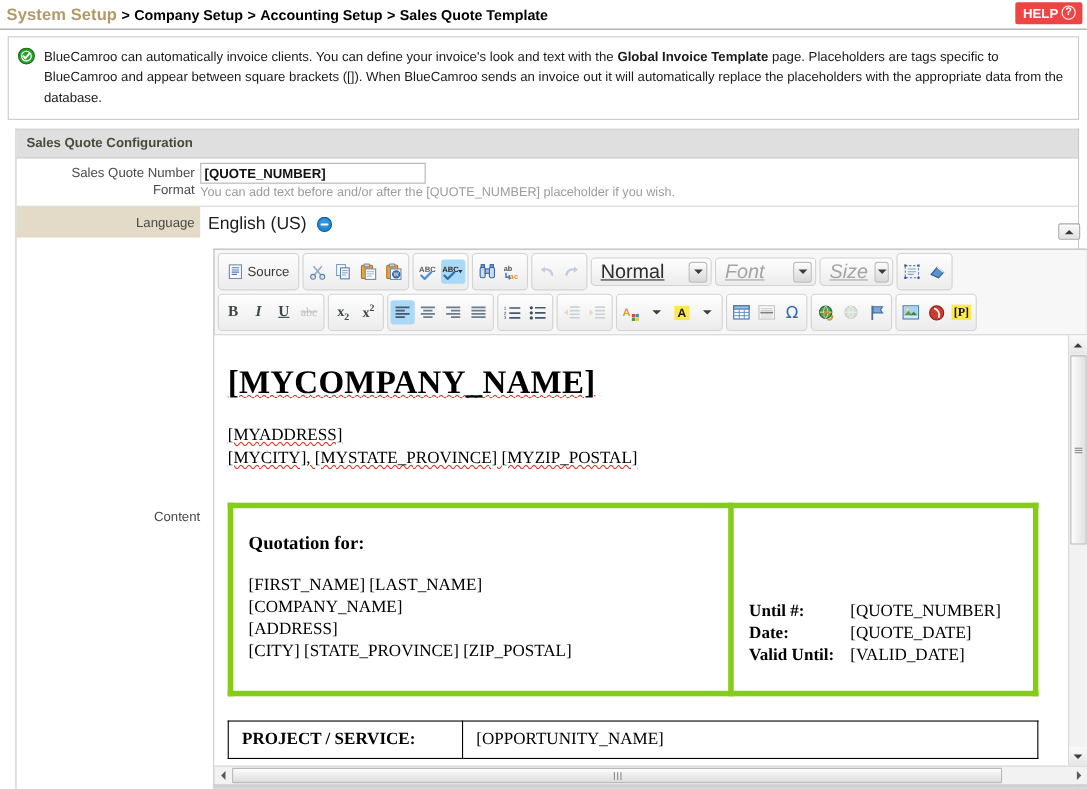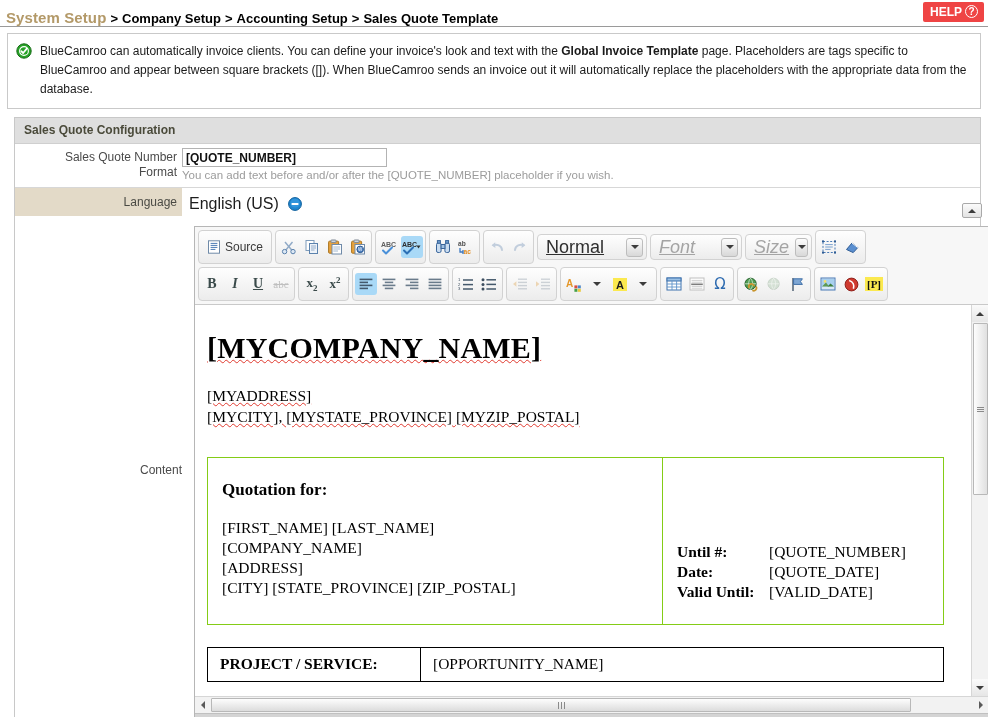--- a/index.html
+++ b/index.html
@@ -12,21 +12,21 @@
     background: #ffffff;
     overflow: hidden;
   }
 
   
   #breadcrumb-bar {
     height: 27px;
     background: #ffffff;
     border-bottom: 1px solid #9a9a9a;
     display: flex;
-    align-items: flex-end;
+    align-items: center;
     padding-left: 6px;
     position: relative;
   }
   .crumb-root {
     font-size: 15px; font-weight: bold; color: #b39968;
     letter-spacing: .1px;
   }
   .crumb-sep { font-size: 13px; font-weight: bold; color:#000; margin: 0 4px; }
   .crumb { font-size: 13px; font-weight: bold; color:#000; }
   #help-button {
@@ -205,21 +205,21 @@
     font-size: 30px; font-weight: bold; margin: 14px 0 20px 0; letter-spacing: .2px;
   }
   .addr-line { font-size: 15.5px; line-height: 21px; }
   #quote-table {
     border-collapse: collapse;
     width: 737px;
     margin-top: 30px;
     table-layout: fixed;
   }
   #quote-table td {
-    border: 1px solid #84cc16;
+    border: 5px solid #84cc16;
     vertical-align: top;
     padding: 22px 0 22px 14px;
     font-size: 15.5px;
   }
   #quote-table td.left-cell { width: 455px; }
   .q-head { font-weight: bold; font-size: 17px; margin-bottom: 18px; }
   .q-line { line-height: 20px; }
   .meta-grid { margin-top: 62px; display: grid; grid-template-columns: 92px auto; row-gap: 0; }
   .meta-grid div { line-height: 20px; font-size: 15.5px; }
   .meta-k { font-weight: bold; }

